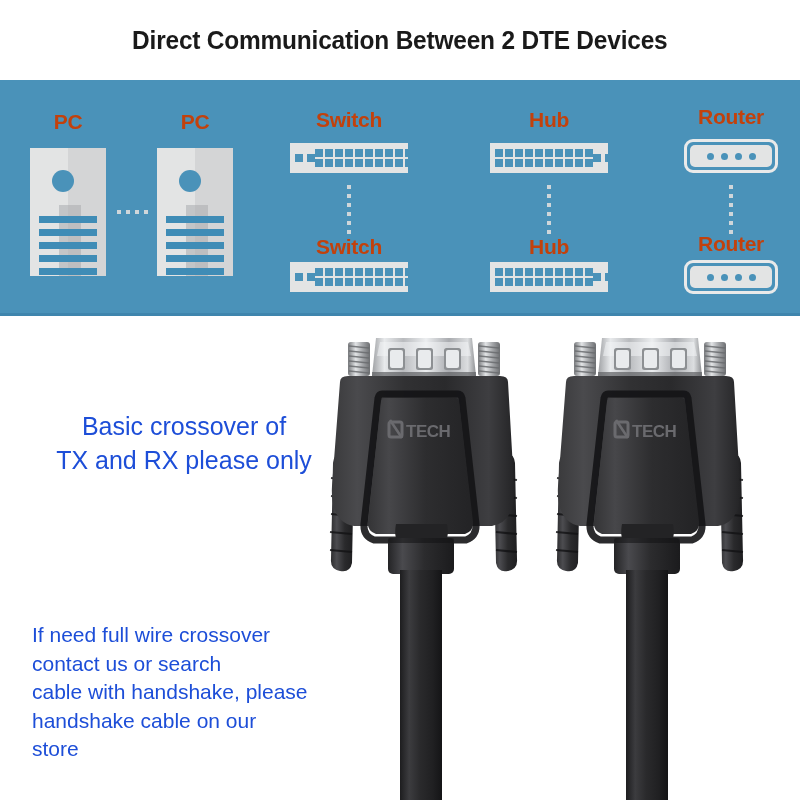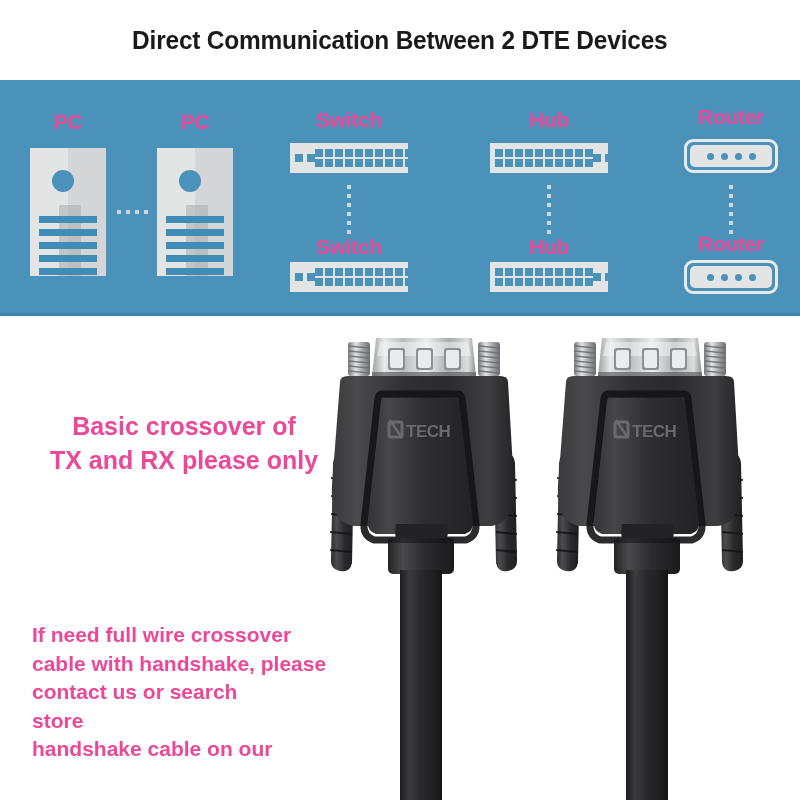--- a/index.html
+++ b/index.html
@@ -45,21 +45,21 @@
   }
   .band-edge {
     position: absolute;
     left: 0; top: 313px;
     width: 800px; height: 3px;
     background: #3f85ad;
   }
 
   .dev-label {
     position: absolute;
-    color: #ec4899;
+    color: #c2410c;
     font-size: 21px;
     font-weight: bold;
     letter-spacing: -0.3px;
     white-space: nowrap;
     text-align: center;
   }
 
   
   .pc {
     position: absolute;
@@ -174,22 +174,22 @@
   }
   .vlink i {
     display: block;
     width: 4px; height: 4px;
     background: #cfd6da;
   }
 
   
   .copy {
     position: absolute;
-    color: #ec4899;
-    font-weight: bold;
+    color: #1d4ed8;
+    font-weight: normal;
   }
   .copy-basic {
     left: 34px; top: 409px;
     width: 300px;
     font-size: 25px;
     line-height: 34px;
     text-align: center;
   }
   .copy-handshake {
     left: 32px; top: 601px;
@@ -556,19 +556,19 @@
     </svg>
   </div>
 
   <div class="copy copy-basic">
     <div>Basic crossover of</div>
     <div>TX and RX please only</div>
   </div>
 
   <div class="copy copy-handshake">
     <div>If need full wire crossover</div>
+    <div>contact us or search</div>
     <div>cable with handshake, please</div>
-    <div>contact us or search</div>
+    <div>handshake cable on our</div>
     <div>store</div>
-    <div>handshake cable on our</div>
   </div>
 
 </div>
 
 </body></html>

